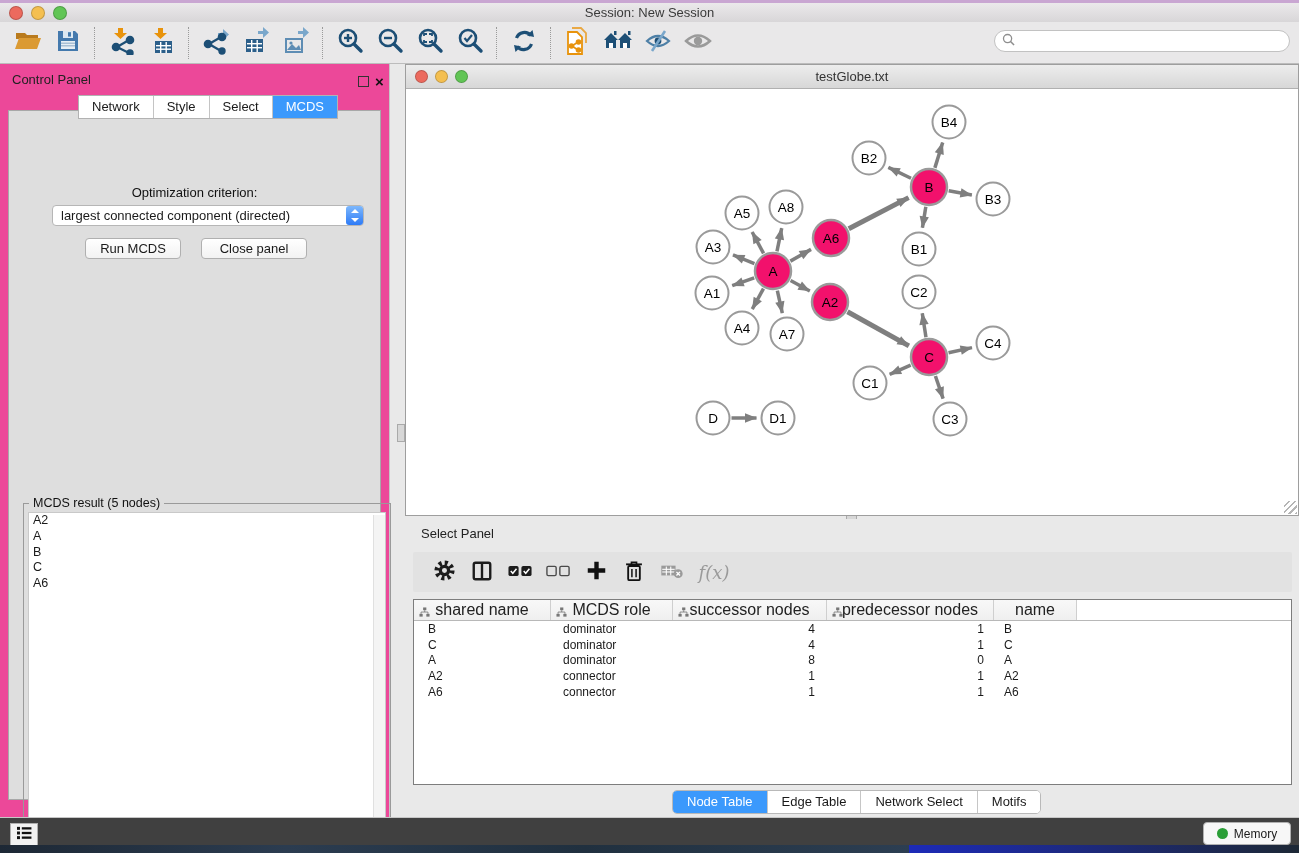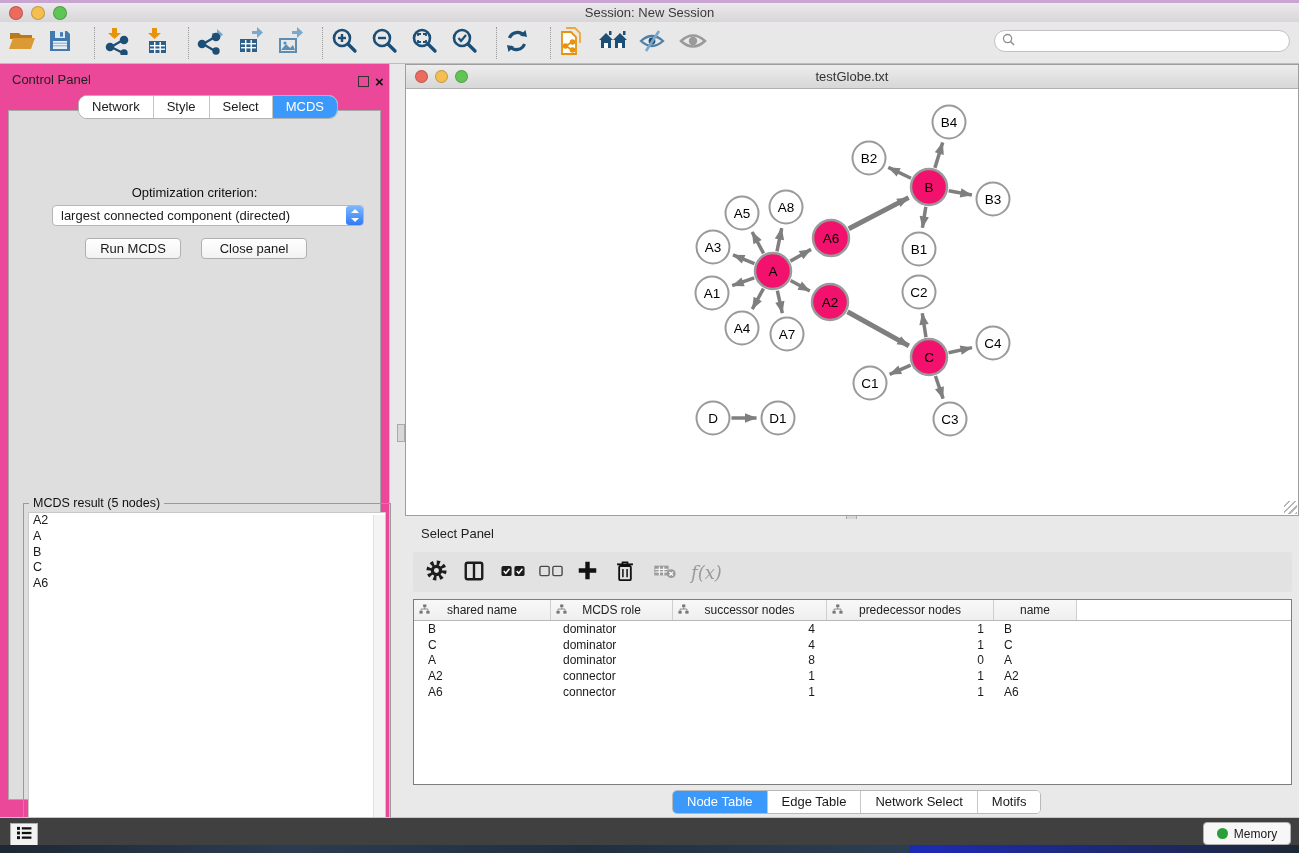--- a/index.html
+++ b/index.html
@@ -12,32 +12,32 @@
     background:linear-gradient(#ebe9eb,#d8d6d8);border-top:3px solid #c9a6d2;box-sizing:border-box;
     display:flex;align-items:center}
   .titlebar .title{position:absolute;left:0;right:0;text-align:center;font-size:13px;color:#3a3a3a}
   .lights{display:flex;gap:8px;margin-left:9px}
   .light{width:12px;height:12px;border-radius:50%;border:0.5px solid rgba(0,0,0,.2)}
   .l-red{background:#ec6a5e}.l-yellow{background:#f4bf50}.l-green{background:#61c555}
 
   
   .toolbar{left:0;top:22px;width:1299px;height:42px;background:#e9e8e9;border-bottom:1px solid #bcbcbc;
     box-sizing:border-box;display:flex;align-items:center;padding-left:8px}
-  .tbtn{width:40px;height:36px;display:flex;align-items:center;justify-content:flex-start;flex:0 0 auto}
+  .tbtn{width:40px;height:36px;display:flex;align-items:center;justify-content:center;flex:0 0 auto}
   .tsep{width:1px;height:32px;border-left:1px dotted #9a9a9a;margin:0 6px;flex:0 0 auto}
   .searchbox{position:absolute;right:9px;top:8px;width:296px;height:22px;background:#fff;border:1px solid #c2c2c2;
     border-radius:12px;display:flex;align-items:center;padding-left:7px;box-sizing:border-box}
   .searchbox input{border:none;outline:none;flex:1;font-size:12px;background:transparent;margin-left:4px}
 
   
   .control-panel{left:0;top:64px;width:390px;height:753px;background:#ec4899;border-right:1px solid #c6c6c6;box-sizing:border-box}
   .panel-title{position:absolute;left:12px;top:8px;font-size:13px;color:#222}
   .float-icon{position:absolute;width:11px;height:11px;border:1.6px solid #333;box-sizing:border-box;cursor:pointer}
   .close-icon{position:absolute;font-weight:bold;font-size:15px;color:#111;line-height:13px;cursor:pointer}
-  .cp-tabs{position:absolute;left:78px;top:31px;height:22px;display:flex;border:1px solid #b2b2b2;border-radius:9px;
+  .cp-tabs{position:absolute;left:78px;top:31px;height:22px;display:flex;border:1px solid #b2b2b2;border-radius:0;
     overflow:hidden;background:#fff;z-index:3}
   .cp-tab{padding:0 13px;line-height:22px;font-size:13px;background:#fff;border-right:1px solid #c4c4c4;cursor:pointer}
   .cp-tab:last-child{border-right:none}
   .cp-tab.sel{background:#3b99fc;color:#fff}
   .cp-inner{position:absolute;left:8px;top:46px;width:373px;height:690px;background:#dedede;border:1px solid #a8a8a8;box-sizing:border-box}
   .opt-label{position:absolute;left:0;width:100%;top:74px;text-align:center;font-size:13px;color:#111}
   .dropdown{position:absolute;left:43px;top:94px;width:312px;height:21px;background:#fff;border:1px solid #b6b6b6;
     border-radius:4px;box-sizing:border-box;display:flex;align-items:center;cursor:pointer}
   .dropdown .val{flex:1;padding-left:8px;font-size:13px;white-space:nowrap;overflow:hidden}
   .dd-stepper{width:17px;height:19px;border-radius:3px;background:linear-gradient(#7db8fd,#2e7bf6);margin-right:0px;
@@ -66,21 +66,21 @@
 
   
   .table-panel{left:405px;top:519px;width:894px;height:298px;background:#e9e9e9}
   .tp-toolbar{position:absolute;left:8px;top:33px;width:879px;height:40px;background:#e2e2e2;border-radius:2px;
     display:flex;align-items:center;padding-left:12px;box-sizing:border-box}
   .tp-toolbar .tbtn{width:38px;height:34px}
   .fx{font-family:"DejaVu Serif","Liberation Serif",serif;font-style:italic;font-size:18px;color:#9a9a9a}
   .dtable{position:absolute;left:8px;top:80px;width:879px;height:186px;background:#fff;border:1.5px solid #7d7d7d;
     box-sizing:border-box;overflow:hidden}
   .thead{display:flex;height:20px;background:linear-gradient(#f8f8f8,#efefef);border-bottom:1px solid #b8b8b8}
-  .th{position:relative;display:flex;align-items:center;justify-content:center;font-size:12px;color:#222;
+  .th{position:relative;display:flex;align-items:center;justify-content:center;font-size:16px;color:#222;
     border-right:1px solid #cfcfcf;box-sizing:border-box}
   .th .colicon{position:absolute;left:5px;top:4px}
   .trow{display:flex;height:15.8px;align-items:center}
   .td{font-size:12px;box-sizing:border-box;white-space:nowrap;overflow:hidden}
   .c0{width:137px}.c1{width:122px}.c2{width:154px}.c3{width:167px}.c4{width:83px}.c5{flex:1}
   .td.c0{padding-left:14px}.td.c1{padding-left:12px}
   .td.c2{text-align:right;padding-right:12px}.td.c3{text-align:right;padding-right:10px}.td.c4{padding-left:10px}
   .tp-tabs{position:absolute;left:267px;top:271px;height:22px;display:flex;border:1px solid #b9b9b9;border-radius:5px;
     overflow:hidden;background:#fff}
   .tp-tab{padding:0 14px;line-height:22px;font-size:13px;border-right:1px solid #c6c6c6;background:#fff;cursor:pointer}

